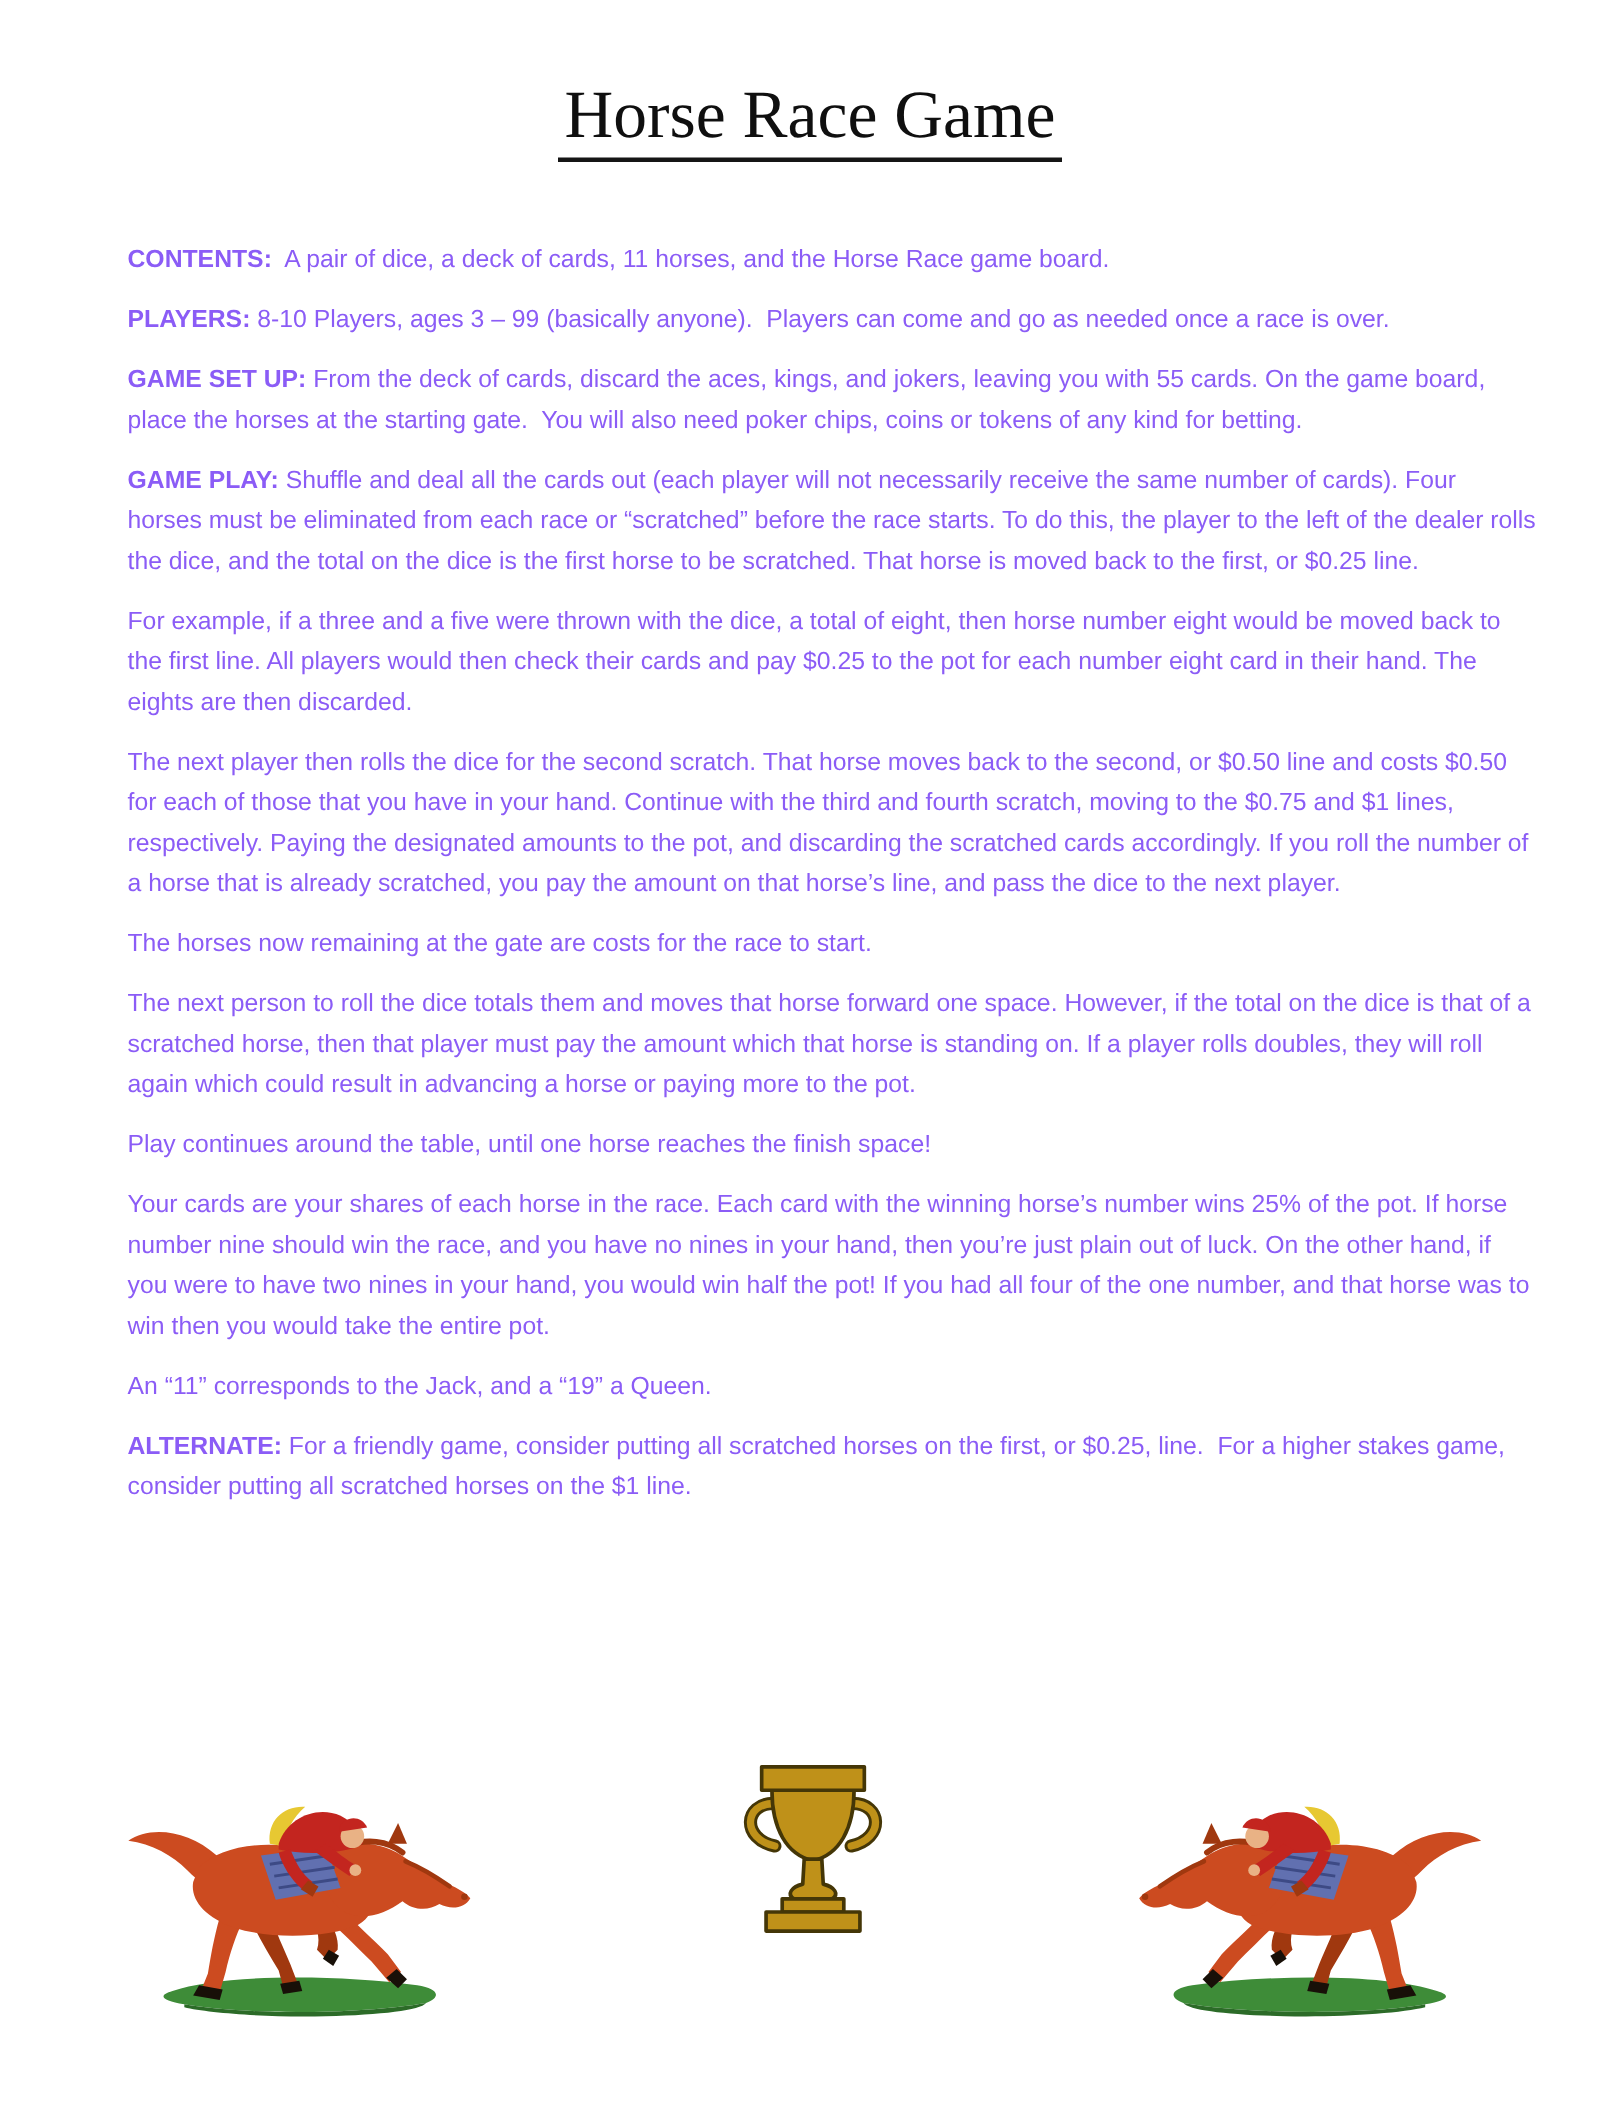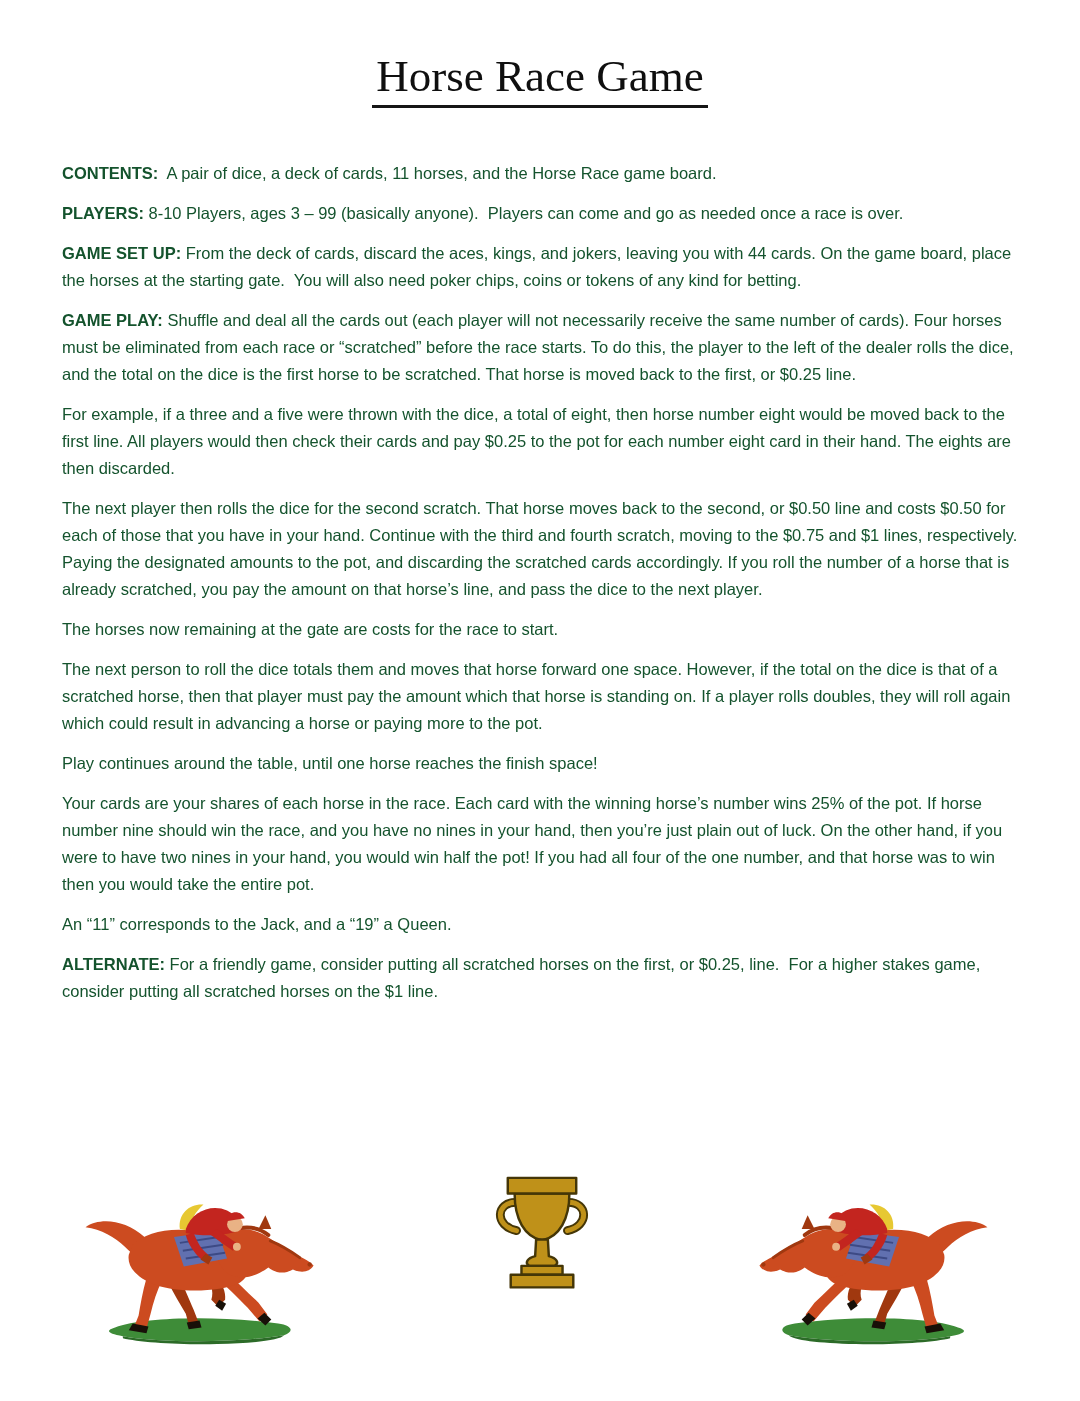--- a/index.html
+++ b/index.html
@@ -28,24 +28,24 @@
     display: inline-block;
     font-family: "Liberation Serif", serif;
     font-weight: normal;
     font-size: 45px;
     line-height: 1.1;
     color: #0f0f0f;
     border-bottom: 3px solid #151515;
     padding: 0 4px 3px 4px;
   }
   .content {
-    margin: 52px 56px 0 62px;
+    margin: 52px 56px 0 85px;
     font-size: 16.5px;
     line-height: 27px;
-    color: #14532d;
+    color: #8b5cf6;
   }
   .para {
     margin: 0 0 13px 0;
     white-space: pre-wrap;
   }
   .para .lead {
     font-weight: bold;
   }
   .footer {
     position: absolute;
@@ -85,21 +85,21 @@
 
 <div class="page">
 
   <div class="title-wrap">
     <h1 style="margin:0; font-size:inherit; font-weight:inherit;"><span class="title-text">Horse Race Game</span></h1>
   </div>
 
   <div class="content">
     <p class="para"><strong class="lead">CONTENTS:</strong><span>  A pair of dice, a deck of cards, 11 horses, and the Horse Race game board.</span></p>
     <p class="para"><strong class="lead">PLAYERS:</strong><span> 8-10 Players, ages 3 – 99 (basically anyone).  Players can come and go as needed once a race is over.</span></p>
-    <p class="para"><strong class="lead">GAME SET UP:</strong><span> From the deck of cards, discard the aces, kings, and jokers, leaving you with 44 cards. On the game board, place the horses at the starting gate.  You will also need poker chips, coins or tokens of any kind for betting.</span></p>
+    <p class="para"><strong class="lead">GAME SET UP:</strong><span> From the deck of cards, discard the aces, kings, and jokers, leaving you with 55 cards. On the game board, place the horses at the starting gate.  You will also need poker chips, coins or tokens of any kind for betting.</span></p>
     <p class="para"><strong class="lead">GAME PLAY:</strong><span> Shuffle and deal all the cards out (each player will not necessarily receive the same number of cards). Four horses must be eliminated from each race or “scratched” before the race starts. To do this, the player to the left of the dealer rolls the dice, and the total on the dice is the first horse to be scratched. That horse is moved back to the first, or $0.25 line.</span></p>
     <p class="para"><strong class="lead"></strong><span>For example, if a three and a five were thrown with the dice, a total of eight, then horse number eight would be moved back to the first line. All players would then check their cards and pay $0.25 to the pot for each number eight card in their hand. The eights are then discarded.</span></p>
     <p class="para"><strong class="lead"></strong><span>The next player then rolls the dice for the second scratch. That horse moves back to the second, or $0.50 line and costs $0.50 for each of those that you have in your hand. Continue with the third and fourth scratch, moving to the $0.75 and $1 lines, respectively. Paying the designated amounts to the pot, and discarding the scratched cards accordingly. If you roll the number of a horse that is already scratched, you pay the amount on that horse’s line, and pass the dice to the next player.</span></p>
     <p class="para"><strong class="lead"></strong><span>The horses now remaining at the gate are costs for the race to start.</span></p>
     <p class="para"><strong class="lead"></strong><span>The next person to roll the dice totals them and moves that horse forward one space. However, if the total on the dice is that of a scratched horse, then that player must pay the amount which that horse is standing on. If a player rolls doubles, they will roll again which could result in advancing a horse or paying more to the pot.</span></p>
     <p class="para"><strong class="lead"></strong><span>Play continues around the table, until one horse reaches the finish space!</span></p>
     <p class="para"><strong class="lead"></strong><span>Your cards are your shares of each horse in the race. Each card with the winning horse’s number wins 25% of the pot. If horse number nine should win the race, and you have no nines in your hand, then you’re just plain out of luck. On the other hand, if you were to have two nines in your hand, you would win half the pot! If you had all four of the one number, and that horse was to win then you would take the entire pot.</span></p>
     <p class="para"><strong class="lead"></strong><span>An “11” corresponds to the Jack, and a “19” a Queen.</span></p>
     <p class="para"><strong class="lead">ALTERNATE:</strong><span> For a friendly game, consider putting all scratched horses on the first, or $0.25, line.  For a higher stakes game, consider putting all scratched horses on the $1 line.</span></p>
   </div>

